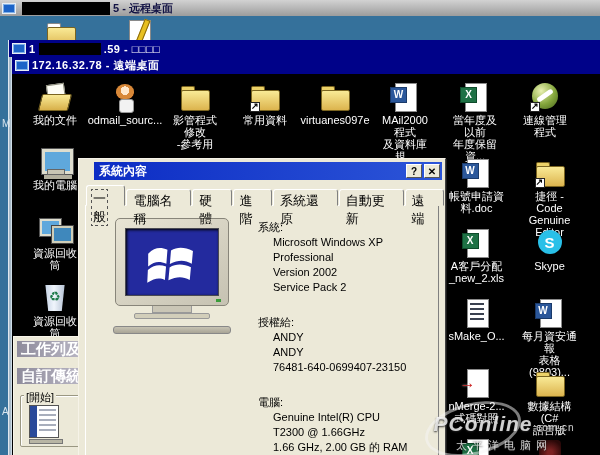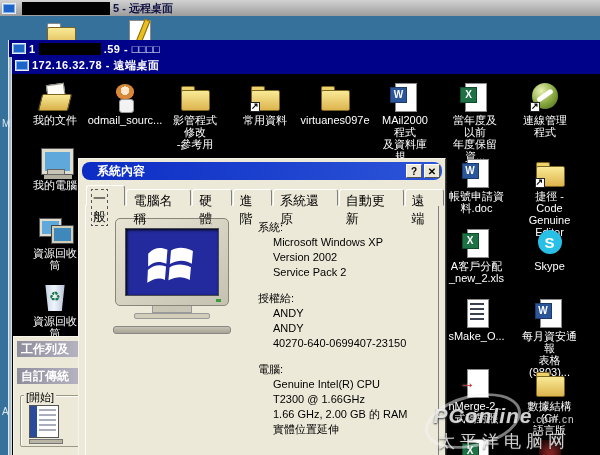--- a/index.html
+++ b/index.html
@@ -111,37 +111,37 @@
     background:linear-gradient(145deg,#e8d890,#ab923a); border:1px solid #655; border-radius:3px; }
   .ic-dark::before { content:""; position:absolute; left:6px; top:3px; width:22px; height:25px;
     background:radial-gradient(circle,#7c2222 15%,#2a0808 75%); border-radius:4px; }
   .ic-red::before { content:""; position:absolute; left:9px; top:3px; width:16px; height:26px;
     background:linear-gradient(180deg,#e44055,#8e0f20); border-radius:3px; }
 
   
   .bgdlg { position:absolute; left:13px; top:336px; width:67px; height:119px; background:#ece9d8;
     border-top:1px solid #f8f5ea; border-left:1px solid #f8f5ea; z-index:5; overflow:hidden; }
   .bgbar { height:16px; margin:4px 0 0 3px; background:linear-gradient(90deg,#8f8c9c,#b7b4c2);
-    color:#fff; font-weight:bold; font-size:12px; line-height:16px; padding-left:4px; white-space:nowrap; overflow:hidden; }
+    color:#fff; font-weight:bold; font-size:15px; line-height:16px; padding-left:4px; white-space:nowrap; overflow:hidden; }
   .bgbar2 { margin-top:11px; }
   .bggroup { margin:11px 0 0 6px; width:70px; border:1px solid #9a9782; box-shadow:inset 1px 1px 0 #fff;
     border-radius:2px; position:relative; height:52px; padding:9px 0 0 8px; }
   .bggroup-label { position:absolute; top:-6px; left:3px; background:#ece9d8; font-size:11px; padding:0 2px; }
   .mini-menu { width:30px; height:33px; background:#fff; border:1px solid #555; position:relative; }
   .mini-menu::before { content:""; position:absolute; left:0; top:0; width:7px; height:100%; background:#2a4a9a; }
   .mini-menu::after { content:""; position:absolute; left:9px; top:3px; width:17px; height:25px;
     background:repeating-linear-gradient(180deg,#a8aebc 0 2px,transparent 2px 5px); }
   .mini-menu-base { width:34px; height:5px; background:#b8b5a4; border:1px solid #777; margin-top:1px; }
 
   
   .sysdlg { position:absolute; left:78px; top:158px; width:368px; height:300px; background:#ece9d8;
     border:1px solid #404040; border-top-color:#f6f3e8; border-left-color:#f6f3e8;
     box-shadow:1px 1px 0 #1a1a1a; z-index:6; }
-  .dlg-titlebar { height:18px; margin:3px 3px 0 3px; background:linear-gradient(90deg,#0c2cc4,#2c55d8);
-    display:flex; align-items:center; padding:0 2px 0 15px;border-radius:8px; }
+  .dlg-titlebar { height:18px; margin:3px 3px 0 15px; background:linear-gradient(90deg,#0c2cc4,#2c55d8);
+    display:flex; align-items:center; padding:0 2px 0 5px; }
   .dlg-title { color:#fff; font-weight:bold; font-size:12px; flex:1; }
   .dlg-btn { width:16px; height:14px; background:#ece9d8; border:1px solid;
     border-color:#fff #555 #555 #fff; font-size:10px; font-weight:bold; color:#000;
     text-align:center; line-height:13px; margin-left:2px; cursor:pointer; }
   .tabs { position:absolute; left:7px; top:26px; display:flex; align-items:flex-end; height:21px; z-index:2; }
   .tab { background:#ece9d8; border:1px solid; border-color:#fff #808080 #ece9d8 #fff;
     border-radius:3px 3px 0 0; padding:2px 6px 2px; font-size:13px; margin-right:1px; height:17px; cursor:pointer; }
   .tab.active { height:21px; padding-top:4px; z-index:3; }
   .tab.active .tab-label { outline:1px dotted #555; outline-offset:1px; }
   .page { position:absolute; left:6px; top:46px; right:6px; bottom:-2px; background:#ece9d8;
@@ -152,32 +152,32 @@
     border:1px solid #88857a; border-radius:5px; position:relative; padding:9px; }
   .crt-screen { width:100%; height:100%; background:#232a9e; border:1px solid #4a4a52;
     box-shadow:inset 1px 1px 3px #000; display:flex; align-items:center; justify-content:center; }
   .led { position:absolute; right:7px; bottom:3px; width:5px; height:3px; background:#3a9c3a; }
   .crt-neck { width:40px; height:7px; background:#cac6b6; margin:0 auto; border:1px solid #999; border-top:none; }
   .crt-foot { width:76px; height:6px; background:#d2ceba; margin:0 auto; border:1px solid #999; border-radius:2px; }
   .crt-kbd { width:118px; height:8px; background:linear-gradient(#c7c3b3,#a8a496); border:1px solid #888;
     border-radius:3px; margin:7px auto 0; }
 
   .sysinfo { position:absolute; left:172px; top:14px; width:188px; font-size:11px; color:#000; }
-  .sec-label { margin-top:11px; }
+  .sec-label { margin-top:20px; }
   .sec-label:first-child { margin-top:0; }
   .sec-lines div { padding-left:15px; line-height:15px; white-space:nowrap; }
 
   
   .watermark { position:absolute; right:0; bottom:2px; width:192px; text-align:center; z-index:7;
     color:rgba(250,250,250,.82); text-shadow:0 1px 2px rgba(30,30,30,.85); pointer-events:none; }
   .wm-ring { position:absolute; left:16px; top:-9px; width:98px; height:52px;
     border:3px solid rgba(245,245,245,.5); border-radius:50%; transform:rotate(-14deg); }
   .wm-line1 { font-size:21px; font-weight:bold; font-style:italic; letter-spacing:1px; }
   .wm-small { font-size:10px; font-style:normal; font-weight:normal; }
-  .wm-line2 { font-size:17px; letter-spacing:5px; margin-top:2px; }
+  .wm-line2 { font-size:11px; letter-spacing:5px; margin-top:2px; }
 </style>
 </head>
 <body>
 
 <div class="screen">
 
   <div class="outer-icons">
 
   <span class="ic ic-folder-pic"></span>
       <span class="ic ic-notepad-pencil"></span>
@@ -420,28 +420,29 @@
           <i class="led"></i>
         </div>
         <div class="crt-neck"></div>
         <div class="crt-foot"></div>
         <div class="crt-kbd"></div>
       </div>
       <div class="sysinfo">
         <div class="sec-label">系統:</div>
         <div class="sec-lines">
           <div>Microsoft Windows XP</div>
+          <div>Professional</div>
           <div>Version 2002</div>
           <div>Service Pack 2</div>
         </div>
         <div class="sec-label">授權給:</div>
         <div class="sec-lines">
           <div>ANDY</div>
           <div>ANDY</div>
-          <div>40270-640-0699407-23150</div>
+          <div>76481-640-0699407-23150</div>
         </div>
         <div class="sec-label">電腦:</div>
         <div class="sec-lines">
           <div>Genuine Intel(R) CPU</div>
           <div>T2300  @ 1.66GHz</div>
           <div>1.66 GHz, 2.00 GB 的 RAM</div>
           <div>實體位置延伸</div>
         </div>
       </div>
     </div>

